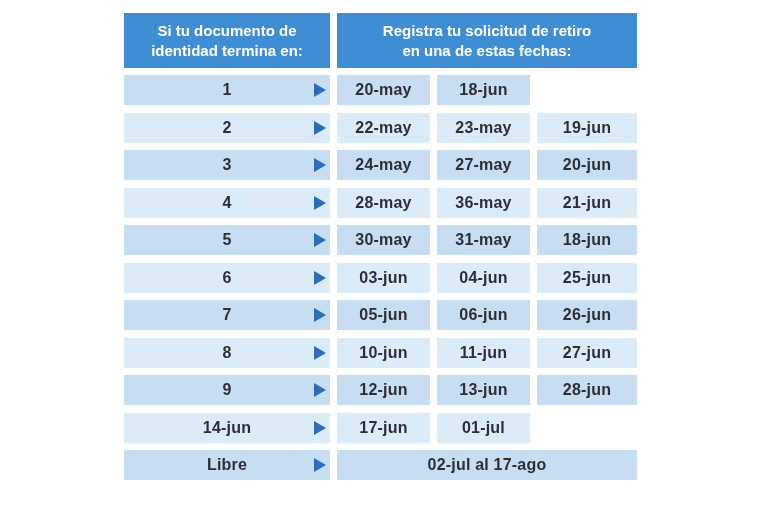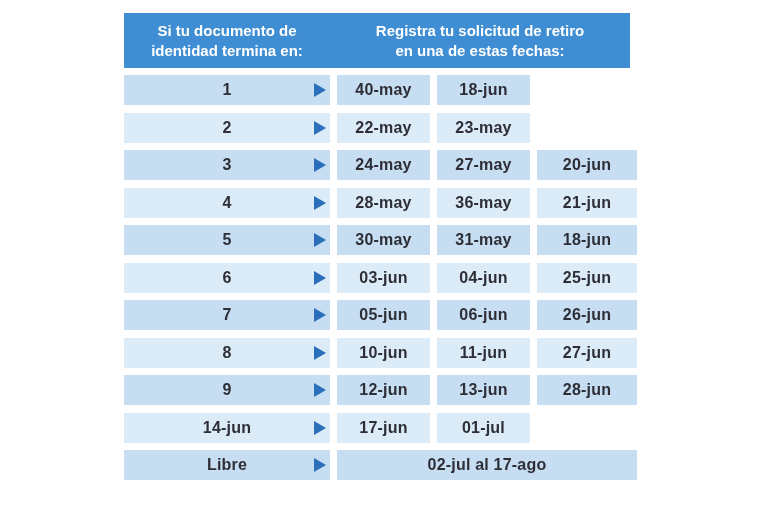--- a/index.html
+++ b/index.html
@@ -25,20 +25,21 @@
   }
   .schedule-table {
     position: absolute;
     left: 124px;
     top: 13px;
     width: 513px;
   }
   .header-row {
     display: grid;
     grid-template-columns: 206px 300px;
+    column-gap: 7px;
     height: 55px;
     margin-bottom: 7px;
   }
   .header-cell {
     background: var(--header-bg);
     color: var(--header-text);
     font-size: 15px;
     font-weight: 600;
     line-height: 1.32;
     display: flex;
@@ -90,29 +91,30 @@
     <div class="header-row">
       <div class="header-cell">Si tu documento de
 identidad termina en:</div>
       <div class="header-cell">Registra tu solicitud de retiro
 en una de estas fechas:</div>
     </div>
 
     <div class="row">
       <div class="cell">1</div>
       <span class="arrow"></span>
-      <div class="cell">40-may</div>
+      <div class="cell">20-may</div>
       <div class="cell">18-jun</div>
     </div>
 
     <div class="row">
       <div class="cell">2</div>
       <span class="arrow"></span>
       <div class="cell">22-may</div>
       <div class="cell">23-may</div>
+      <div class="cell">19-jun</div>
     </div>
 
     <div class="row">
       <div class="cell">3</div>
       <span class="arrow"></span>
       <div class="cell">24-may</div>
       <div class="cell">27-may</div>
       <div class="cell">20-jun</div>
     </div>
 

